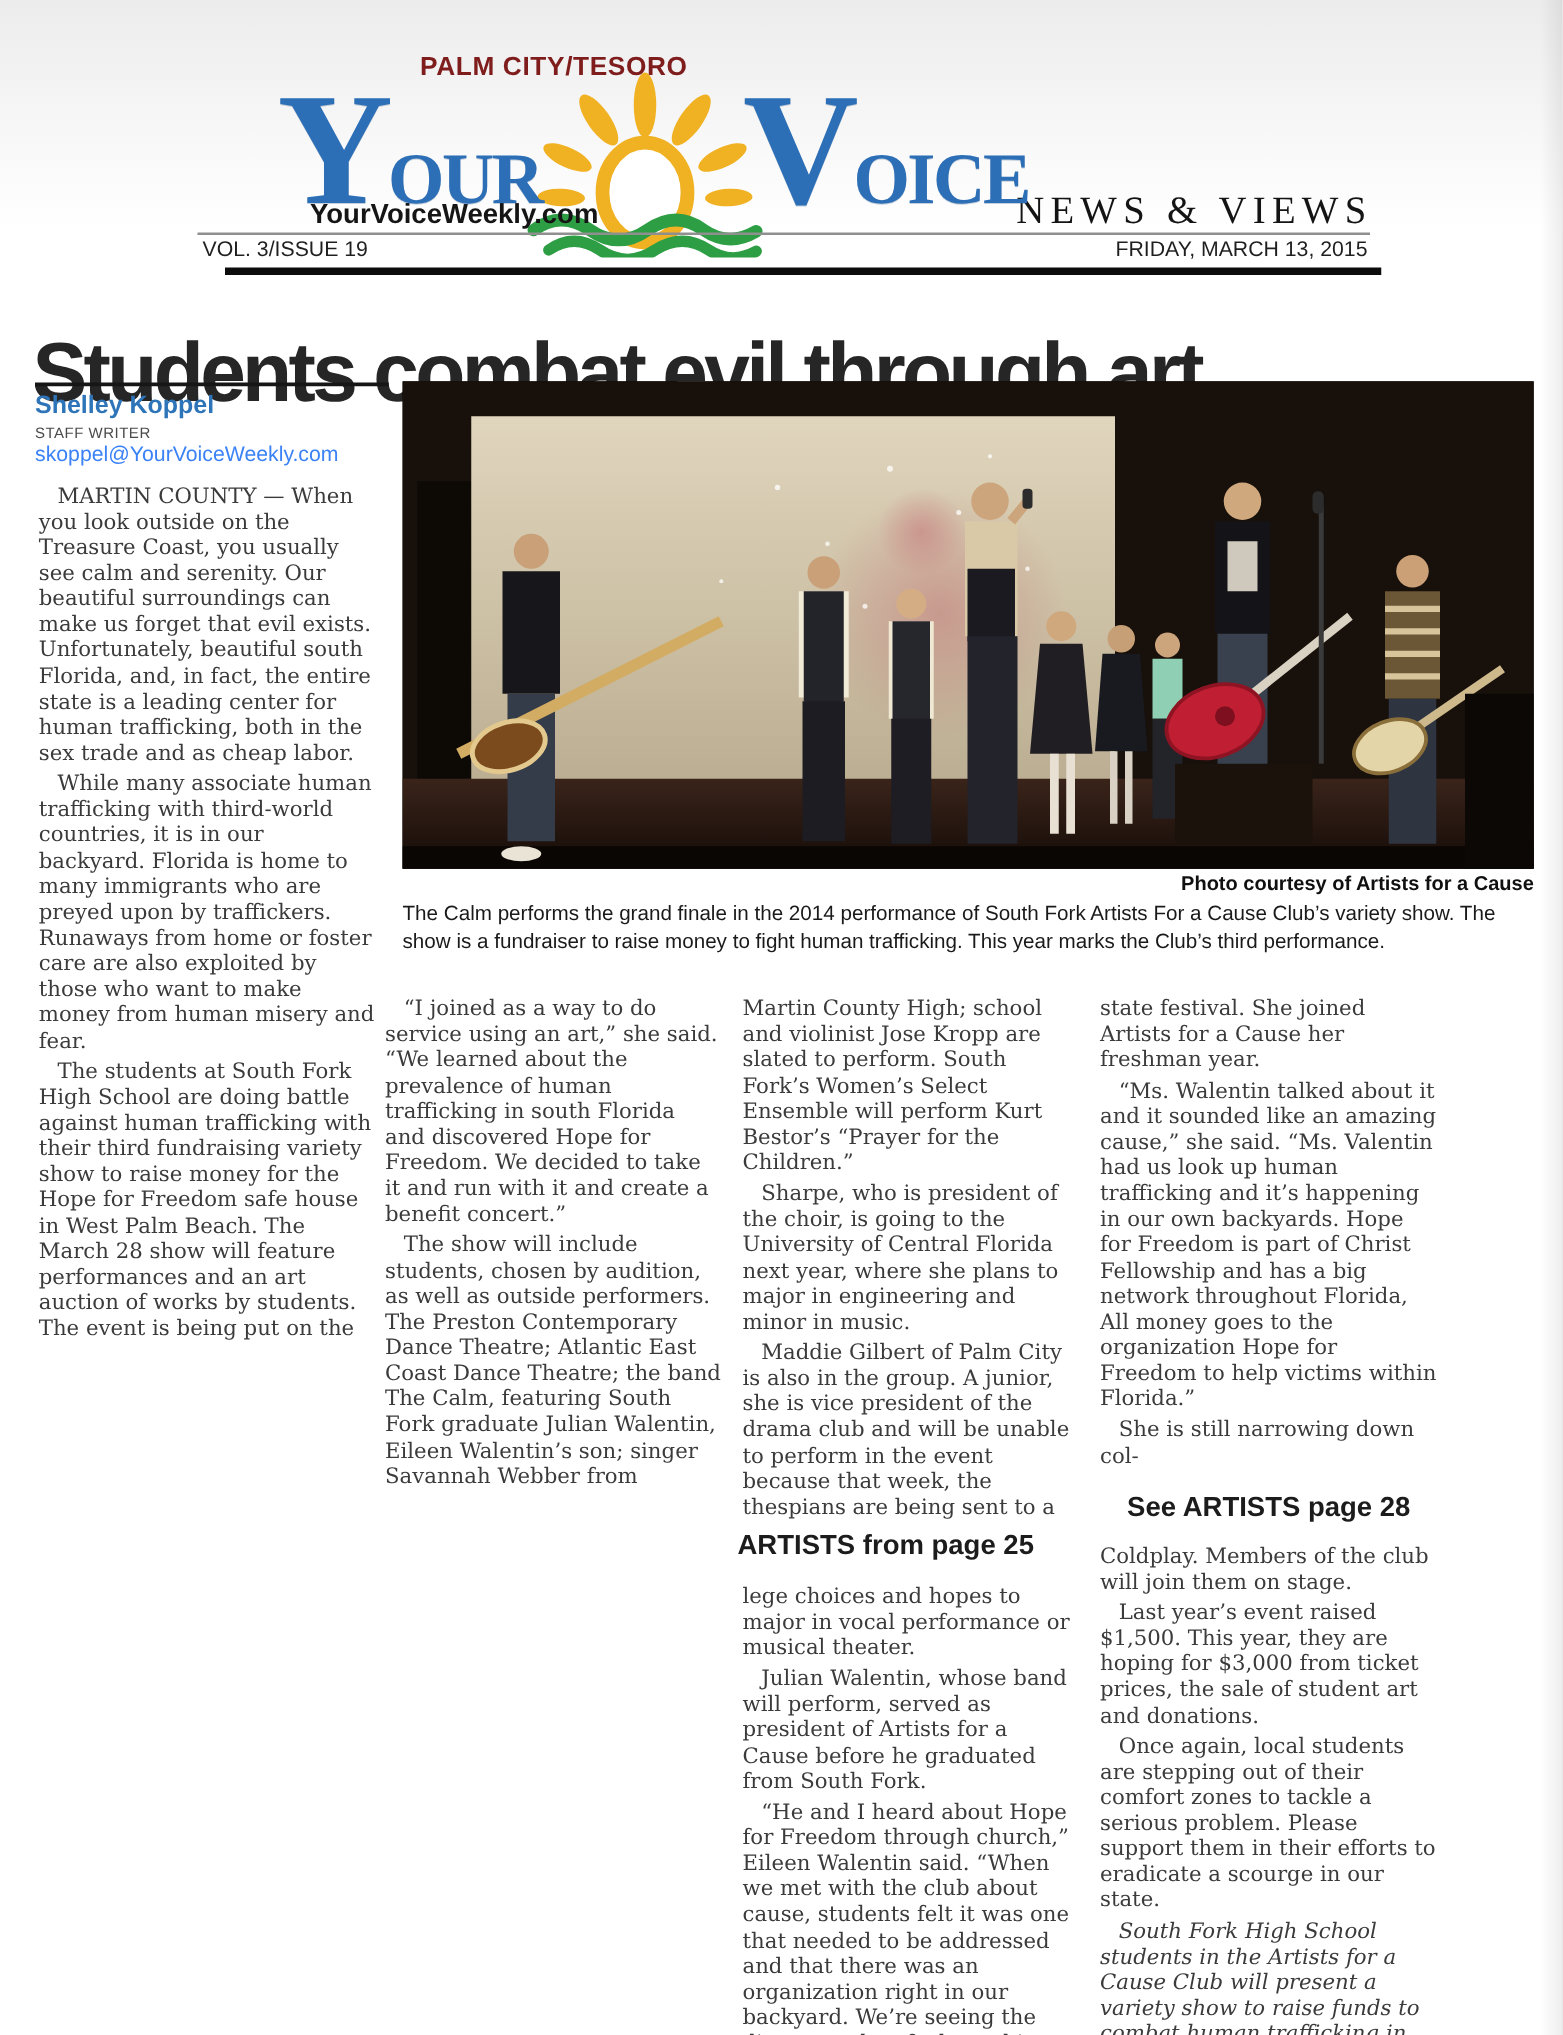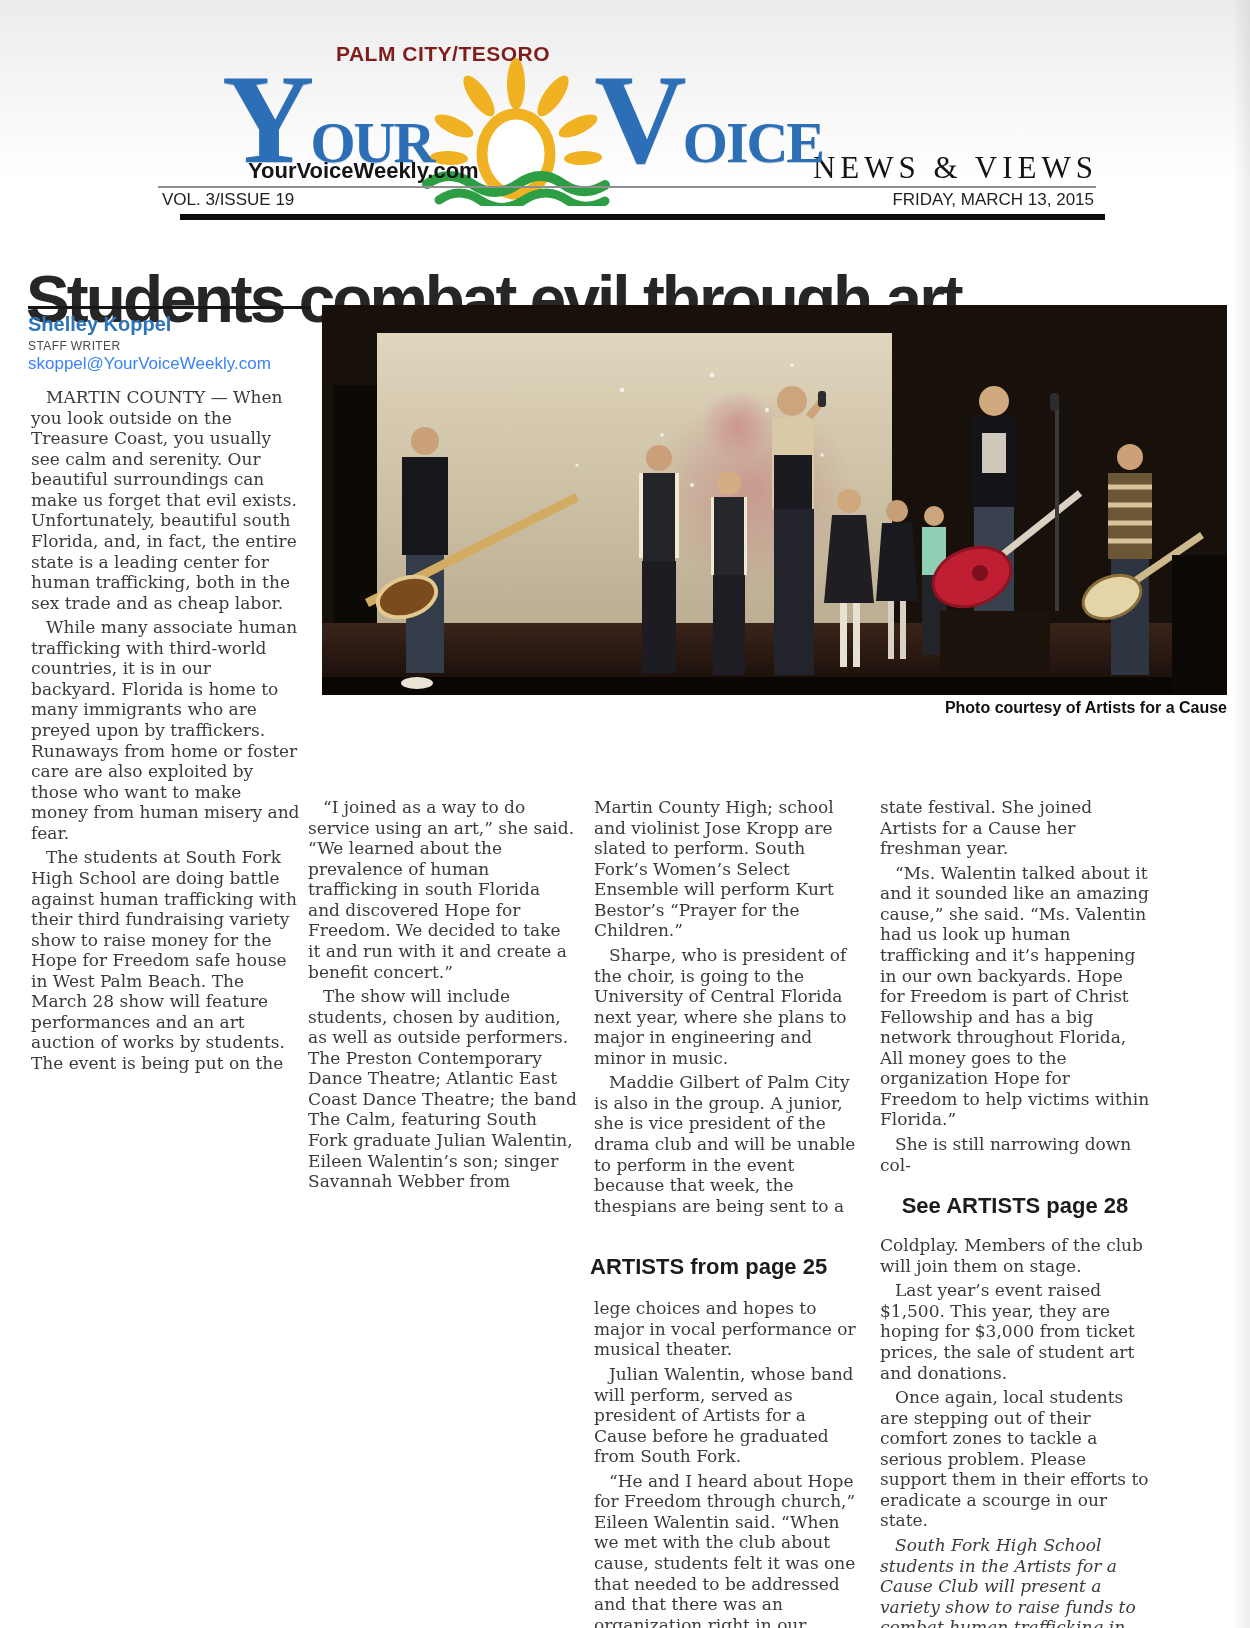--- a/index.html
+++ b/index.html
@@ -44,21 +44,21 @@
 
   
   .col{position:absolute;width:277px;font-size:17px;line-height:1.21;color:#3b3b3b;overflow:hidden;}
   .col p{margin:4px;text-indent:15px;}
   .col .cont p:first-child{text-indent:0;}
   #col1{left:27px;top:383px;height:692px;}
   #col2{left:304px;top:793px;height:835px;}
   #col3{left:590px;top:793px;height:835px;}
   #col4{left:876px;top:793px;width:278px;height:835px;}
   .jump-head{font:700 22px "Liberation Sans",sans-serif;color:#1c1c1c;text-indent:0;}
-  #col3 .jump-head{margin:38px 0 18px;}
+  #col3 .jump-head{margin:7px 0 18px;}
   #col4 .jump-head{margin:18px 0 16px;text-align:center;}
   .italic-block p{font-style:italic;}
 
   
   .photo-wrap{position:absolute;left:322px;top:305px;width:905px;height:390px;background:#0c0805;}
   .credit{position:absolute;left:322px;top:699px;width:905px;text-align:right;
           font:700 16px "Liberation Sans",sans-serif;color:#101010;}
   .caption{position:absolute;left:322px;top:721px;width:908px;
            font:400 16.5px "Liberation Sans",sans-serif;line-height:1.33;color:#1a1a1a;}
 </style>
@@ -216,20 +216,21 @@
             <line x1="786" y1="236" x2="830" y2="236"></line>
         </g>
         <path d="M789 254 h38 v116 h-38 z" fill="#2e3440"></path>
         <line x1="778" y1="300" x2="880" y2="230" stroke="#cdb98c" stroke-width="7"></line>
         <ellipse cx="790" cy="292" rx="30" ry="20" fill="#e4d5a8" stroke="#8a6f3a" stroke-width="3" transform="rotate(-22 790 292)"></ellipse>
       </g>
       <rect x="850" y="250" width="55" height="140" fill="#0c0805"></rect>
     </svg>
   </div>
   <div class="credit">Photo courtesy of Artists for a Cause</div>
+  <div class="caption">The Calm performs the grand finale in the 2014 performance of South Fork Artists For a Cause Club’s variety show. The show is a fundraiser to raise money to fight human trafficking. This year marks the Club’s third performance.</div>
 
   <div class="col" id="col1">
     <div>
         <p>MARTIN COUNTY — When you look outside on the Treasure Coast, you usually see calm and serenity. Our beautiful surroundings can make us forget that evil exists. Unfortunately, beautiful south Florida, and, in fact, the entire state is a leading center for human trafficking, both in the sex trade and as cheap labor.</p>
         <p>While many associate human trafficking with third-world countries, it is in our backyard. Florida is home to many immigrants who are preyed upon by traffickers. Runaways from home or foster care are also exploited by those who want to make money from human misery and fear.</p>
         <p>The students at South Fork High School are doing battle against human trafficking with their third fundraising variety show to raise money for the Hope for Freedom safe house in West Palm Beach. The March 28 show will feature performances and an art auction of works by students. The event is being put on the South Fork Artists for a Cause Club, sponsored by teacher and choir director Eileen Walentin.</p>
       </div>
   </div>
 
   <div class="col" id="col2">

